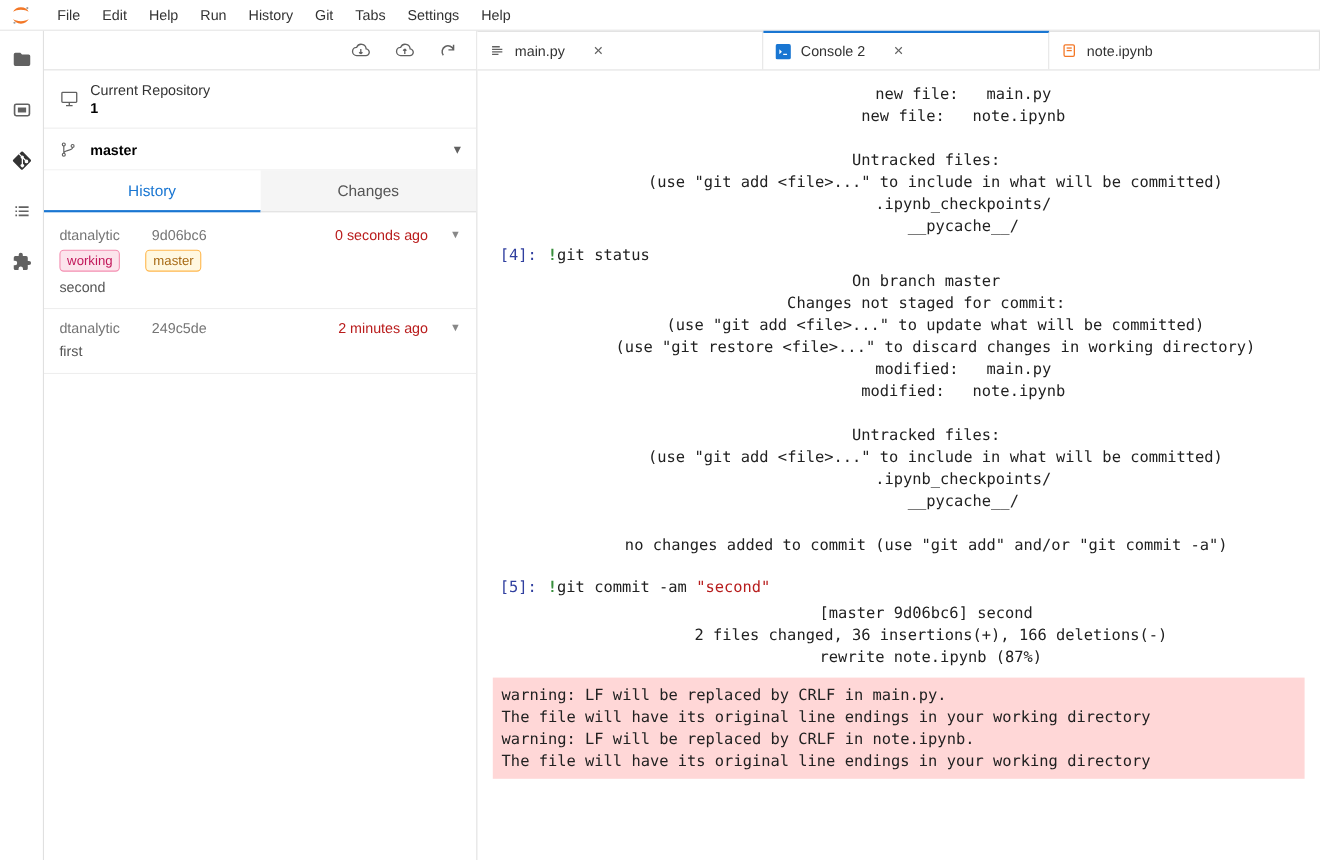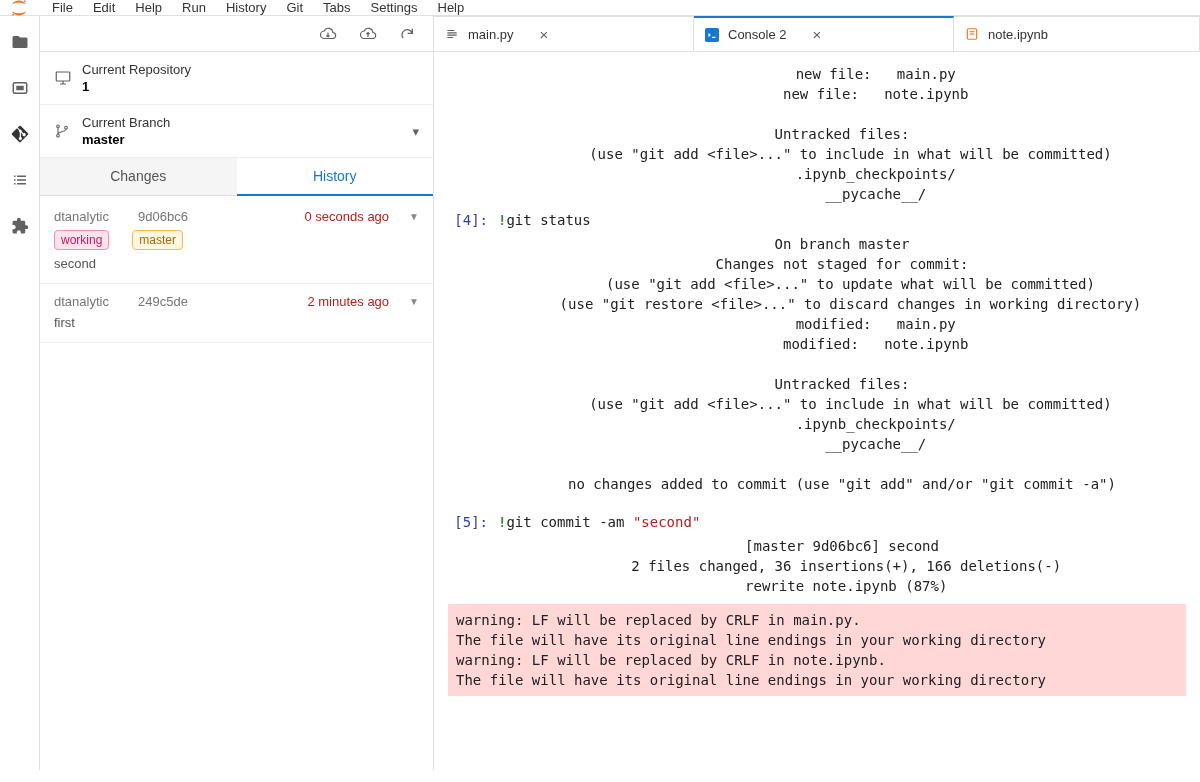--- a/index.html
+++ b/index.html
@@ -1,17 +1,17 @@
 <!DOCTYPE html>
 <html><head>
 <meta charset="utf-8">
 <style>
 * { box-sizing: border-box; margin: 0; padding: 0; }
 body { font-family: -apple-system, BlinkMacSystemFont, "Segoe UI", Helvetica, Arial, sans-serif; font-size: 13px; color: #333; background: #fff; width: 1200px; height: 782px; overflow: hidden; }
-.menubar { display: flex; align-items: center; height: 16px; border-bottom: 1px solid #e0e0e0; padding: 0 8px; }
+.menubar { display: flex; align-items: center; height: 28px; border-bottom: 1px solid #e0e0e0; padding: 0 8px; }
 .logo { width: 22px; height: 22px; margin-right: 12px; display:flex; align-items:center; justify-content:center;}
 .menu-item { padding: 4px 10px; cursor: pointer; font-size: 13px; color: #333; }
 .main { display: flex; height: calc(782px - 28px); }
 .activity-bar { width: 40px; background: #fff; border-right: 1px solid #e0e0e0; display: flex; flex-direction: column; align-items: center; padding-top: 12px; gap: 18px; }
 .activity-item { width: 28px; height: 28px; display: flex; align-items: center; justify-content: center; cursor: pointer; color: #616161; }
 .activity-item.sel { color: #333; }
 .sidebar { width: 394px; background: #fff; border-right: 1px solid #e0e0e0; display: flex; flex-direction: column; }
 .sidebar-toolbar { height: 36px; border-bottom: 1px solid #e0e0e0; display:flex; align-items:center; justify-content:flex-end; padding-right: 18px; gap: 22px; color:#616161; }
 .sidebar-toolbar .tb-icon { cursor:pointer; }
 .repo-block { display:flex; align-items:center; padding: 10px 14px; border-bottom: 1px solid #eee; gap:10px; cursor:pointer; }
@@ -142,28 +142,27 @@
     <div class="repo-block">
       <div class="icon">
           <svg width="16" height="16" viewBox="0 0 24 24">
             <circle cx="6" cy="5" r="2" fill="none" stroke="currentColor" stroke-width="1.6"></circle>
             <circle cx="6" cy="19" r="2" fill="none" stroke="currentColor" stroke-width="1.6"></circle>
             <circle cx="18" cy="7" r="2" fill="none" stroke="currentColor" stroke-width="1.6"></circle>
             <path fill="none" stroke="currentColor" stroke-width="1.6" d="M6 7v10M18 9c0 5-12 3-12 8"></path>
           </svg>
         </div>
       <div class="labels">
-        <div class="label">Current Branch</div>
         <div class="value">master</div>
       </div>
       <div class="chev">▾</div>
     </div>
     <div class="tabs-row">
+      <div class="git-tab active">History</div>
       <div class="git-tab inactive">Changes</div>
-      <div class="git-tab active">History</div>
     </div>
     <div class="commit-list">
       <div class="commit-item">
         <div class="row1">
           <span class="author">dtanalytic</span>
           <span class="sha">9d06bc6</span>
           <span class="when">0 seconds ago</span>
           <span class="chev">▼</span>
         </div>
         <div class="badges">

